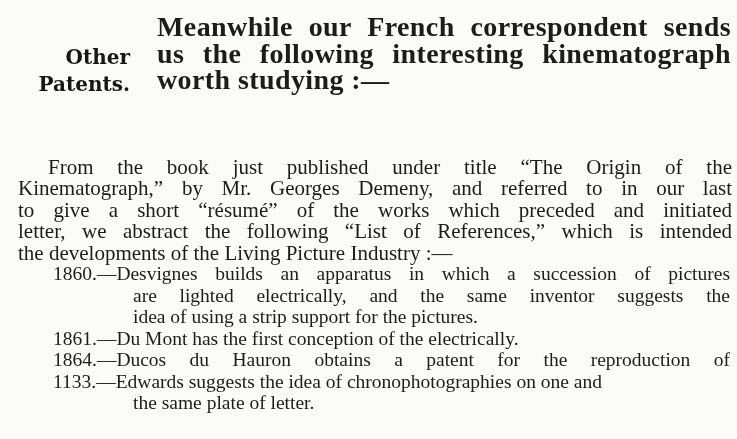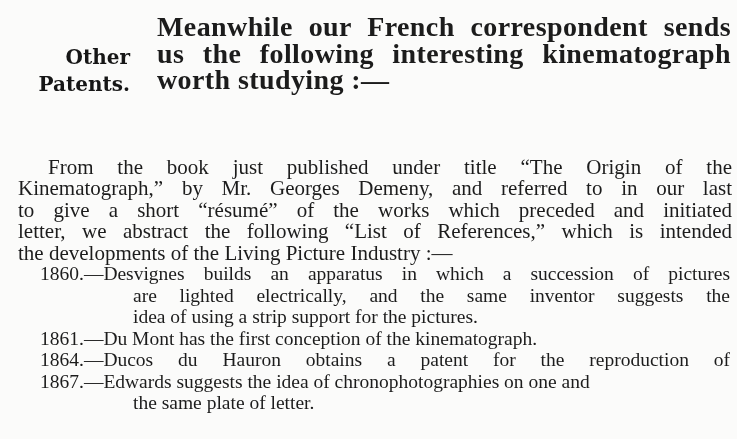--- a/index.html
+++ b/index.html
@@ -73,20 +73,21 @@
       left: 40px;
       top: 263px;
       width: 690px;
       font-size: 19.5px;
       line-height: 21.5px;
     }
     .entry { display: block; }
     .entry .row {
       display: block;
       white-space: nowrap;
+      margin-left: 13px;
     }
     .entry .cont {
       display: block;
       padding-left: 93px;
       white-space: nowrap;
       font-family: Liberation Serif, serif;
     }
     .entry .justify {
       text-align: justify;
       text-align-last: justify;
@@ -119,26 +120,26 @@
 
   <div class="list">
 
     <div class="entry">
       <span class="row justify"><span class="year">1860.</span><span>—Desvignes builds an apparatus in which a succession of pictures</span></span>
       <span class="cont justify">are lighted electrically, and the same inventor suggests the</span>
       <span class="cont">idea of using a strip support for the pictures.</span>
     </div>
 
     <div class="entry">
-      <span class="row"><span class="year">1861.</span><span>—Du Mont has the first conception of the kinematograph.</span></span>
+      <span class="row"><span class="year">1861.</span><span>—Du Mont has the first conception of the electrically.</span></span>
     </div>
 
     <div class="entry">
       <span class="row justify"><span class="year">1864.</span><span>—Ducos du Hauron obtains a patent for the reproduction of</span></span>
     </div>
 
     <div class="entry">
-      <span class="row"><span class="year">1867.</span><span>—Edwards suggests the idea of chronophotographies on one and</span></span>
+      <span class="row"><span class="year">1133.</span><span>—Edwards suggests the idea of chronophotographies on one and</span></span>
       <span class="cont">the same plate of letter.</span>
     </div>
 
   </div>
 </div>
 
 </body></html>

